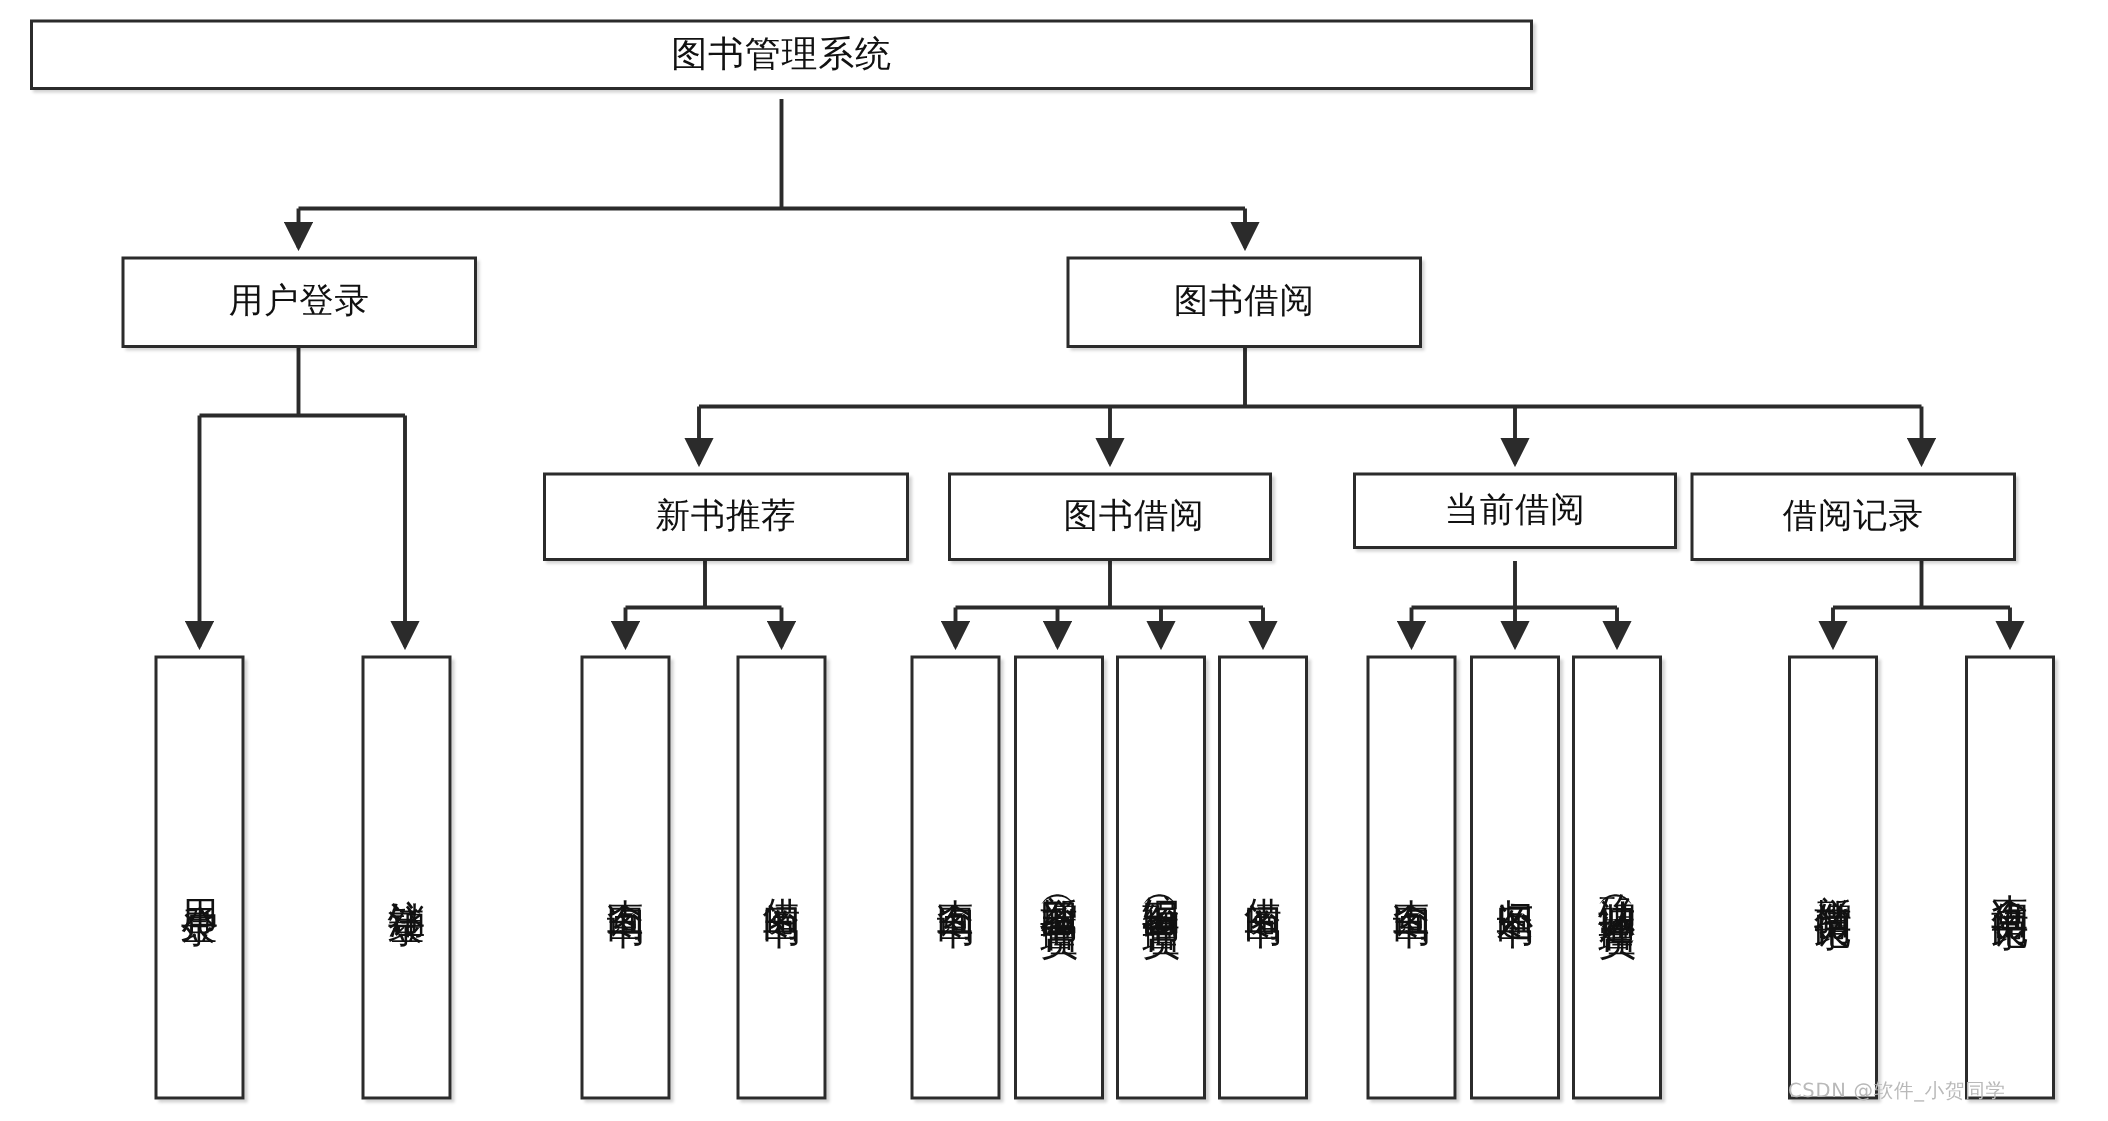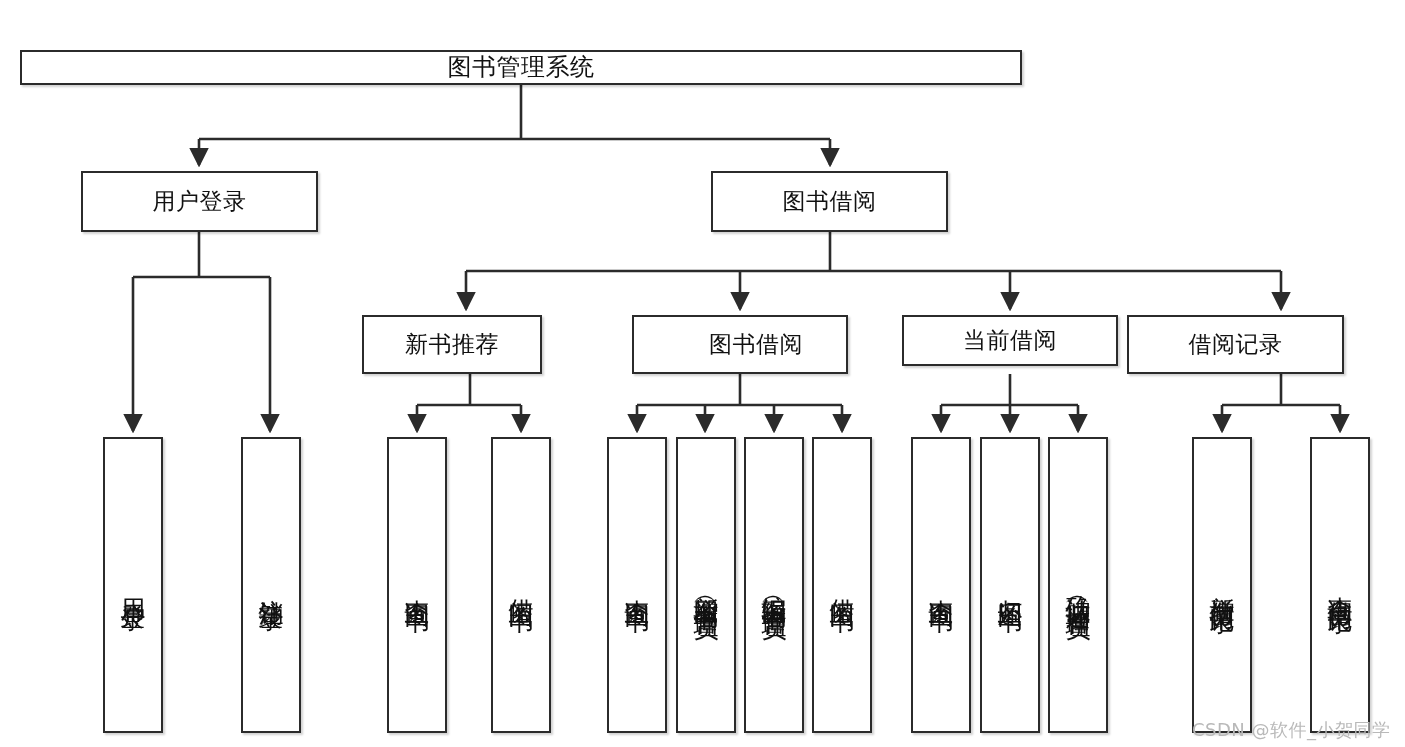--- a/index.html
+++ b/index.html
@@ -65,21 +65,21 @@
     display: flex;
     align-items: center;
     justify-content: center;
   }
   .node.vert.tall .label {
     align-items: flex-start;
     padding-top: 4px;
   }
   .watermark {
     position: absolute;
-    font-size: 18px;
+    font-size: 13px;
     color: #b9b9b9;
     white-space: nowrap;
     letter-spacing: 0.5px;
     pointer-events: none;
   }
 </style>
 </head>
 <body>
 
 <div id="canvas">
@@ -127,32 +127,32 @@
       <path d="M 1010 405 L 1010 431" marker-end="url(#arrow)"></path>
       <path d="M 1078 405 L 1078 431" marker-end="url(#arrow)"></path>
 
       <path d="M 1281 374 L 1281 405"></path>
       <path d="M 1222 405 L 1340 405"></path>
       <path d="M 1222 405 L 1222 431" marker-end="url(#arrow)"></path>
       <path d="M 1340 405 L 1340 431" marker-end="url(#arrow)"></path>
     </g>
   </svg>
 
-  <div class="node horiz root" style="left:20px; top:13px; width:1002px; height:35px;margin-top:37px;">
+  <div class="node horiz root" style="left:20px; top:13px; width:1002px; height:47px;">
     <span class="label">图书管理系统</span>
   </div>
 
   <div class="node horiz" style="left:81px; top:171px; width:237px; height:61px;">
     <span class="label">用户登录</span>
   </div>
   <div class="node horiz" style="left:711px; top:171px; width:237px; height:61px;">
     <span class="label">图书借阅</span>
   </div>
 
-  <div class="node horiz" style="left:362px; top:315px; width:180px; height:59px;align-items:center;">
+  <div class="node horiz" style="left:362px; top:315px; width:244px; height:59px;align-items:center;">
     <span class="label">新书推荐</span>
   </div>
   <div class="node horiz" style="left:632px; top:315px; width:216px; height:59px;padding-left:32px;">
     <span class="label">图书借阅</span>
   </div>
   <div class="node horiz" style="left:902px; top:315px; width:216px; height:51px;">
     <span class="label">当前借阅</span>
   </div>
   <div class="node horiz" style="left:1127px; top:315px; width:217px; height:59px;">
     <span class="label">借阅记录</span>

